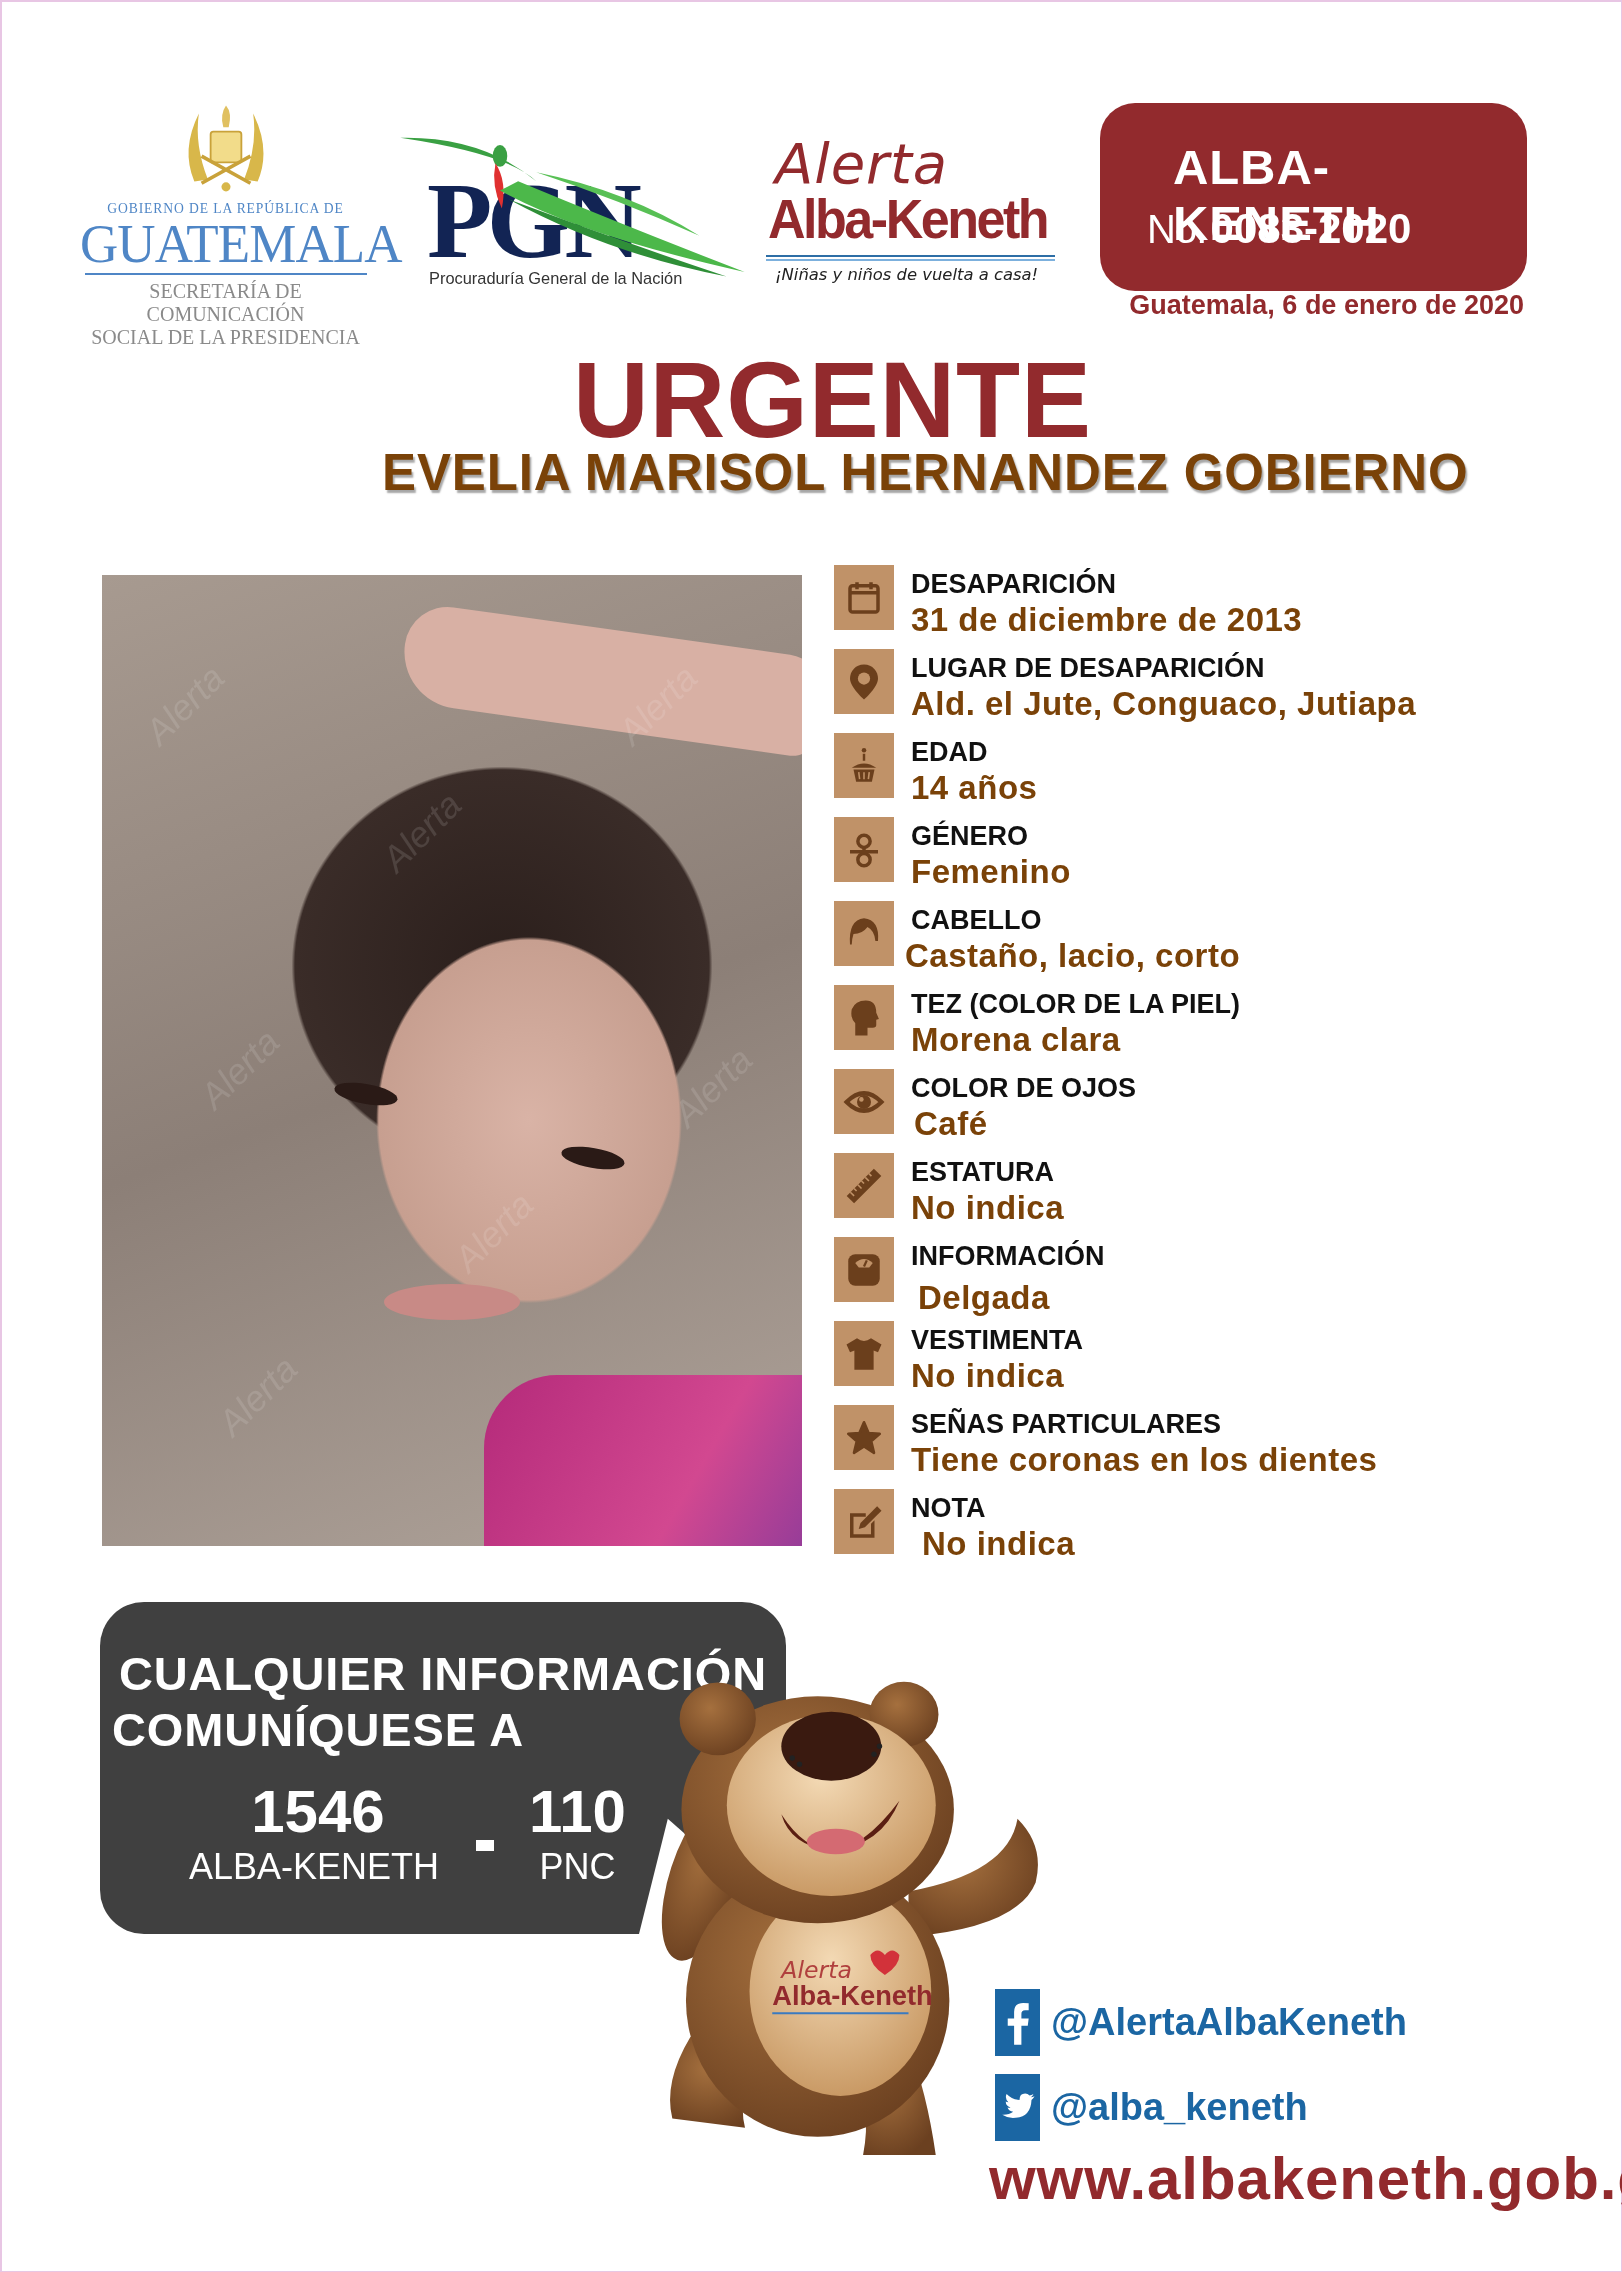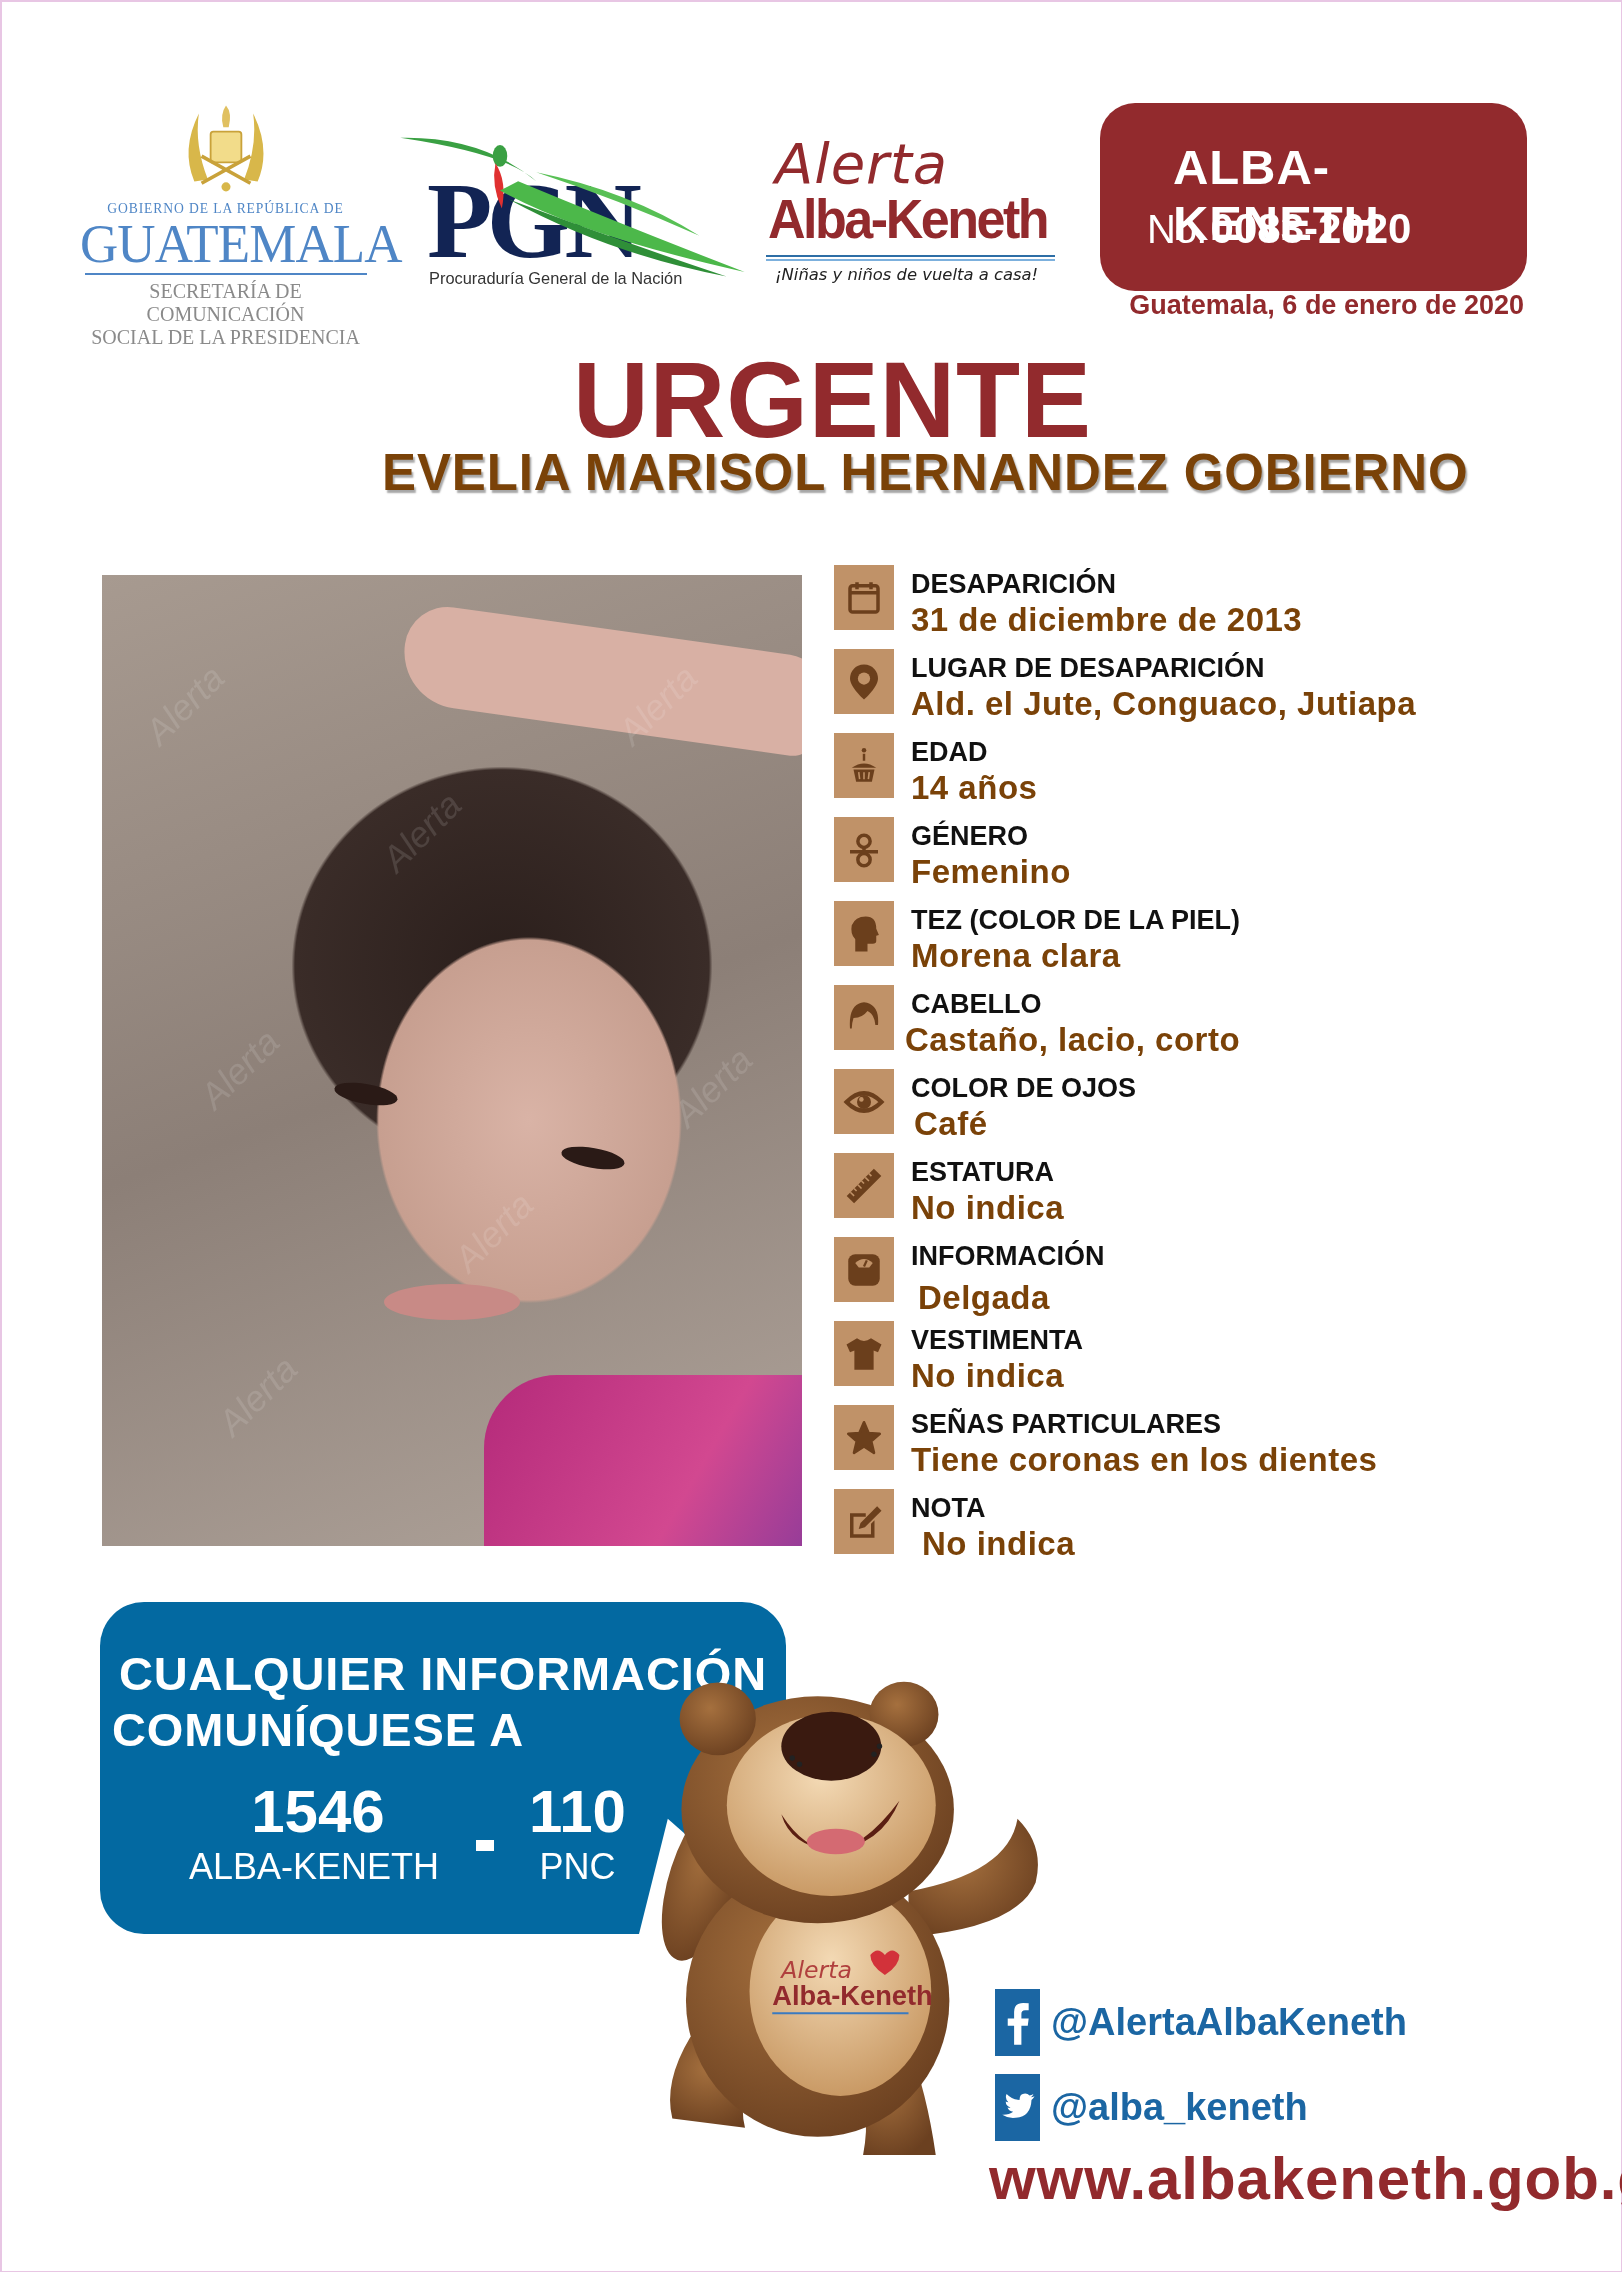--- a/index.html
+++ b/index.html
@@ -50,21 +50,21 @@
 
   
   .details { position: absolute; left: 834px; top: 565px; width: 764px; }
   .detail { position: relative; height: 84px; }
   .detail-icon { position: absolute; left: 0; top: 0; width: 60px; height: 65px; background: #c09268; display: flex; align-items: center; justify-content: center; }
   .detail-icon svg { width: 42px; height: 42px; }
   .detail-label { position: absolute; left: 77px; top: 3.6px; color: #111; font-weight: bold; font-size: 27px; line-height: 31px; white-space: nowrap; letter-spacing: 0px; }
   .detail-value { position: absolute; left: 77px; top: 36px; color: #7a4208; font-weight: bold; font-size: 33px; line-height: 38px; white-space: nowrap; letter-spacing: 0.5px; }
 
   
-  .contact-box { position: absolute; left: 100px; top: 1602px; width: 686px; height: 332px; background: #0369a1; border-radius: 44px; color: #fff; }
+  .contact-box { position: absolute; left: 100px; top: 1602px; width: 686px; height: 332px; background: #404040; border-radius: 44px; color: #fff; }
   .contact-line1 { position: absolute; left: 0; top: 44px; width: 100%; text-align: center; font-weight: bold; font-size: 47px; letter-spacing: 0.9px; }
   .contact-line2 { position: absolute; left: 12px; top: 100px; width: 100%; text-align: left; font-weight: bold; font-size: 47px; letter-spacing: 0.9px; }
   .phone1-num { position: absolute; left: 127px; top: 175px; width: 182px; text-align: center; font-weight: bold; font-size: 60px; }
   .phone1-label { position: absolute; left: 64px; top: 244px; width: 300px; text-align: center; font-size: 36px; }
   .phone-sep { position: absolute; left: 376px; top: 238px; width: 18px; height: 11px; background: #fff; }
   .phone2-num { position: absolute; left: 400px; top: 175px; width: 155px; text-align: center; font-weight: bold; font-size: 60px; }
   .phone2-label { position: absolute; left: 400px; top: 244px; width: 155px; text-align: center; font-size: 36px; }
 
   
   .mascot { position: absolute; left: 636px; top: 1664px; width: 436px; height: 564px; }
@@ -189,34 +189,34 @@
           <circle cx="12" cy="17.5" r="3.5" fill="none" stroke="#6b3f1c" stroke-width="2"></circle>
           <line x1="4" y1="13" x2="20" y2="13" stroke="#6b3f1c" stroke-width="2"></line>
         </svg>
     </div>
     <div class="detail-label">GÉNERO</div>
     <div class="detail-value">Femenino</div>
   </div>
   <div class="detail">
     <div class="detail-icon">
       <svg viewBox="0 0 24 24">
+          <path d="M4 18 Q3 4 12 3 Q21 4 20 16 L18.5 16 Q18 10 14 8 Q11 12 6 12 Q5 15 5 18 Z" fill="#6b3f1c"></path>
+        </svg>
+    </div>
+    <div class="detail-label">CABELLO</div>
+    <div class="detail-value" style="left:71px">Castaño, lacio, corto</div>
+  </div>
+  <div class="detail">
+    <div class="detail-icon">
+      <svg viewBox="0 0 24 24">
           <path d="M7 22 L7 15 Q4 12 5 7 Q7 2 13 2 Q19 2 19 9 L20.5 12.5 L19 13 L19 16 Q19 17.5 17 17.5 L14 17.5 L14 22 Z" fill="#6b3f1c"></path>
         </svg>
     </div>
     <div class="detail-label">TEZ (COLOR DE LA PIEL)</div>
     <div class="detail-value">Morena clara</div>
-  </div>
-  <div class="detail">
-    <div class="detail-icon">
-      <svg viewBox="0 0 24 24">
-          <path d="M4 18 Q3 4 12 3 Q21 4 20 16 L18.5 16 Q18 10 14 8 Q11 12 6 12 Q5 15 5 18 Z" fill="#6b3f1c"></path>
-        </svg>
-    </div>
-    <div class="detail-label">CABELLO</div>
-    <div class="detail-value" style="left:71px">Castaño, lacio, corto</div>
   </div>
   <div class="detail">
     <div class="detail-icon">
       <svg viewBox="0 0 24 24">
           <path d="M2 12 Q12 2 22 12 Q12 22 2 12 Z" fill="none" stroke="#6b3f1c" stroke-width="2.4"></path>
           <circle cx="12" cy="12" r="4" fill="#6b3f1c"></circle>
           <circle cx="10.5" cy="10.5" r="1.3" fill="#c09268"></circle>
         </svg>
     </div>
     <div class="detail-label">COLOR DE OJOS</div>

